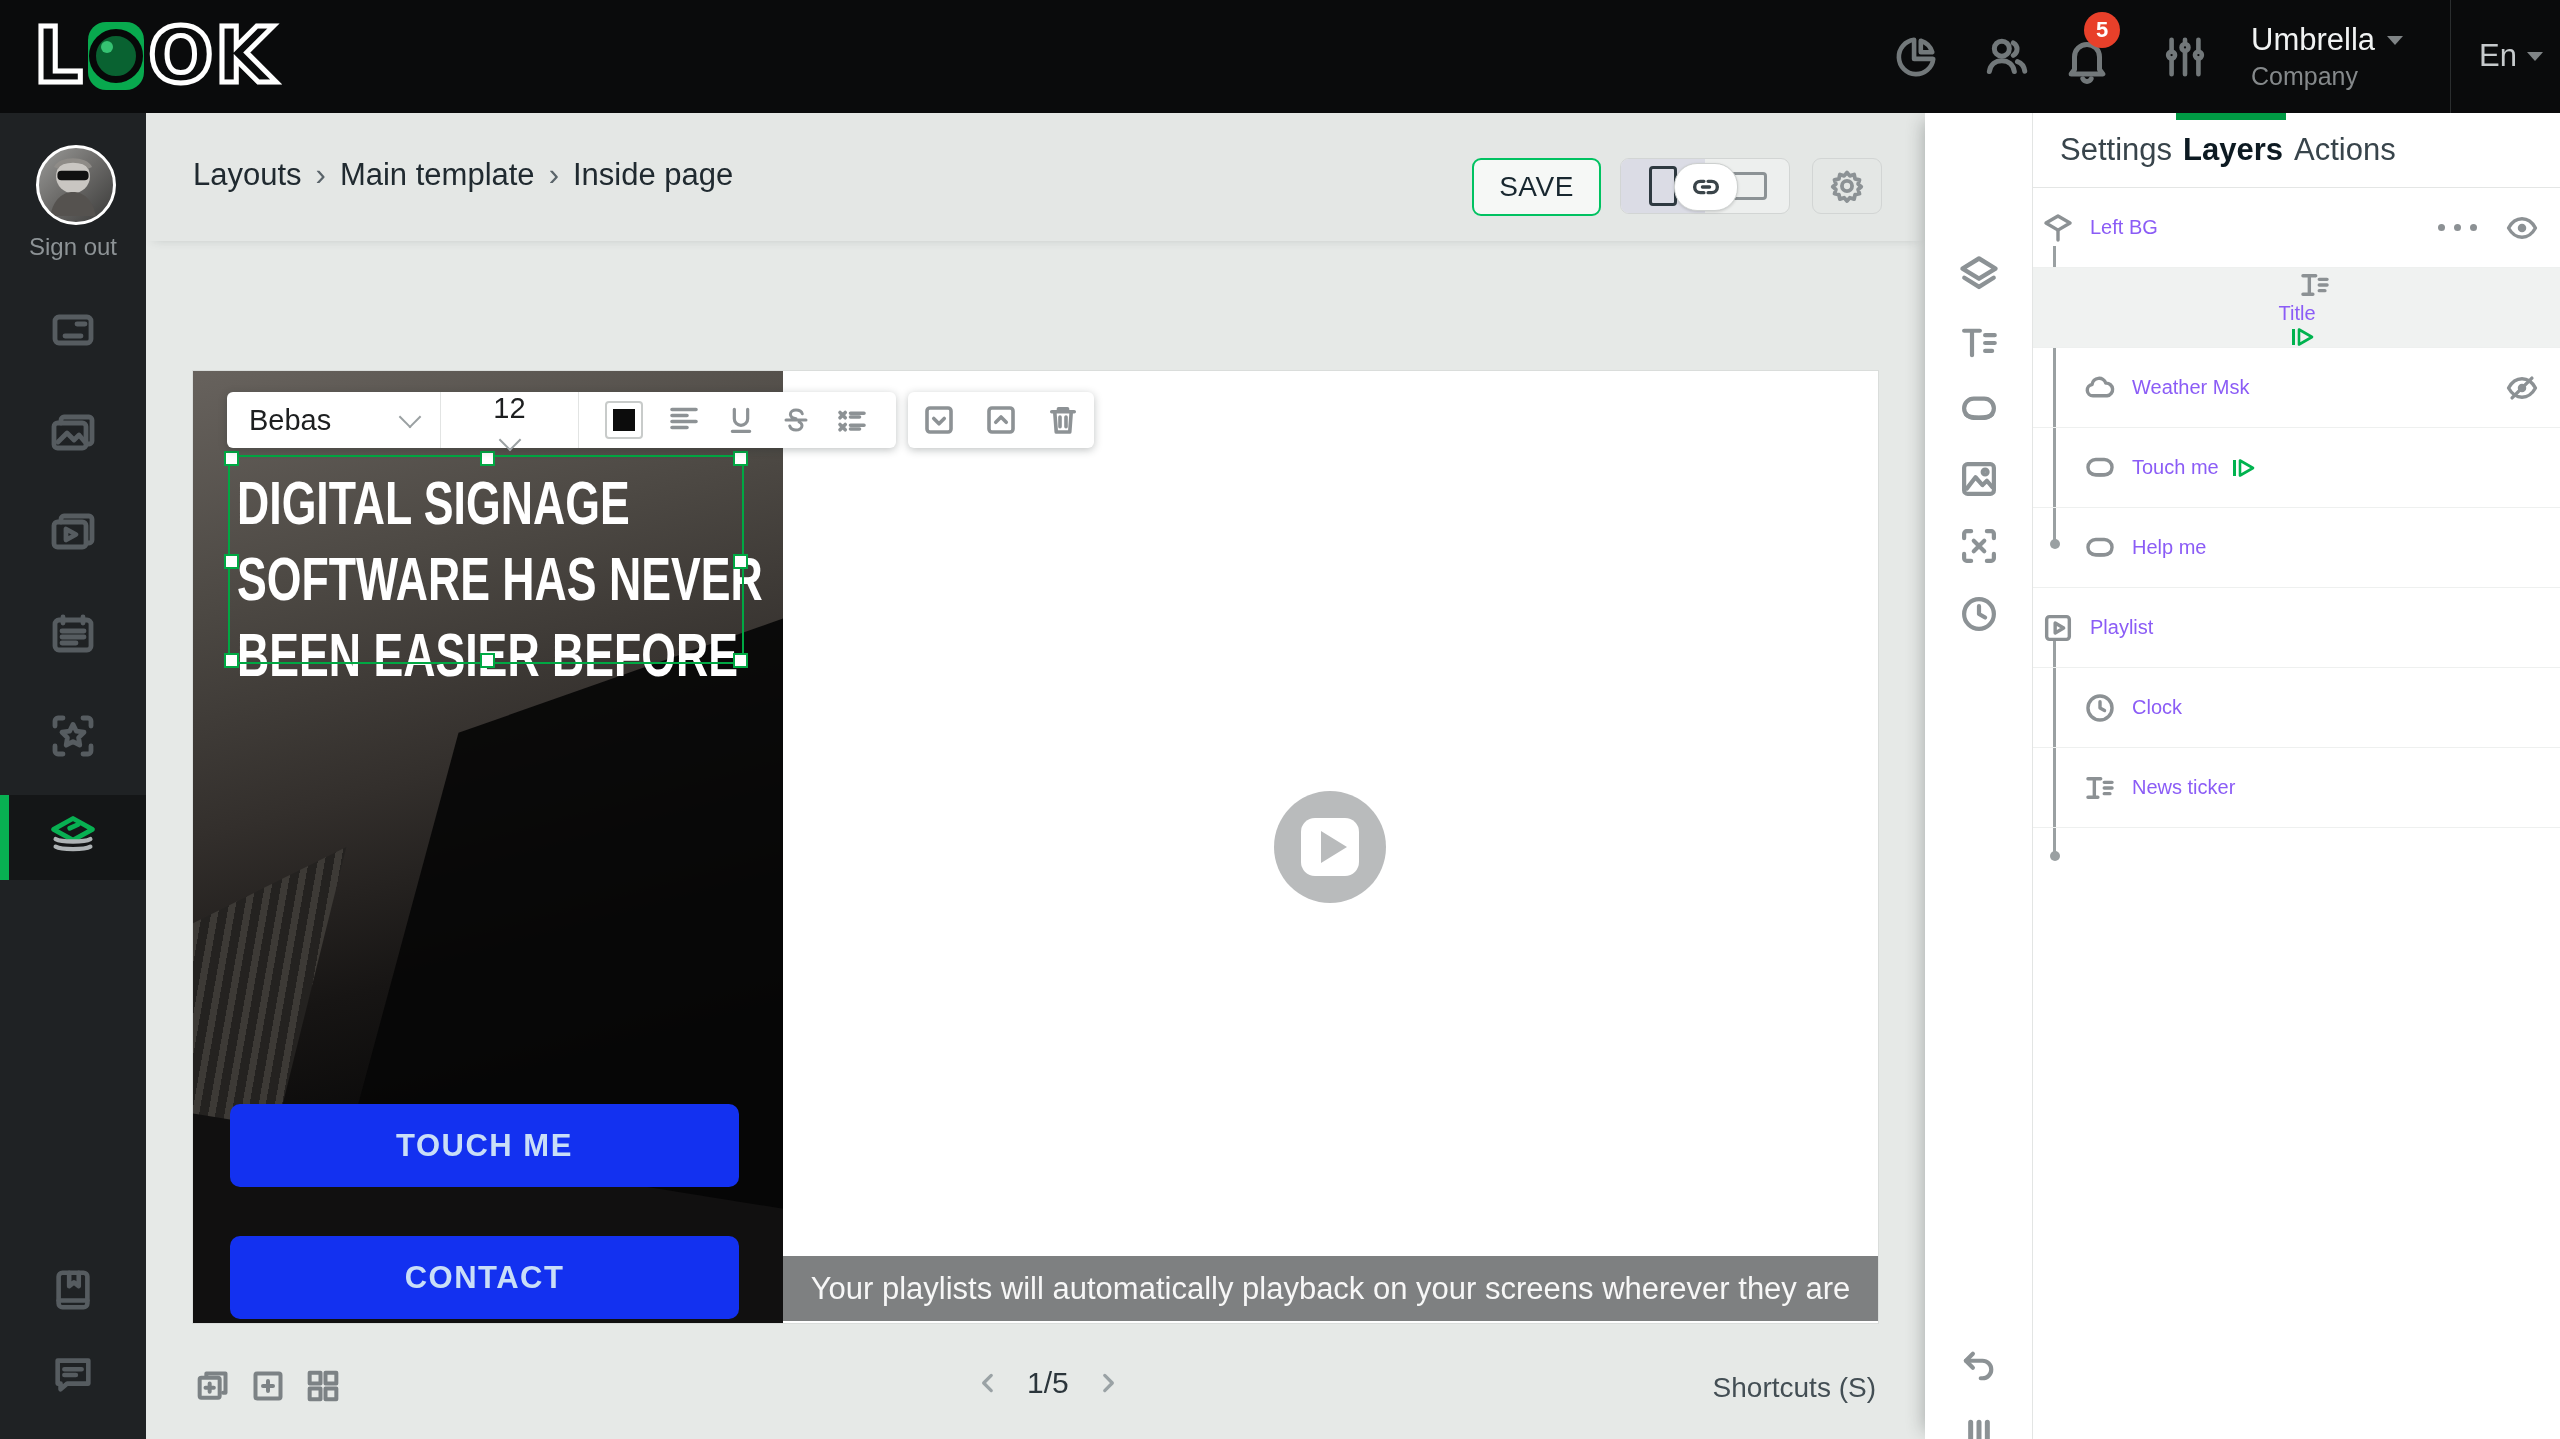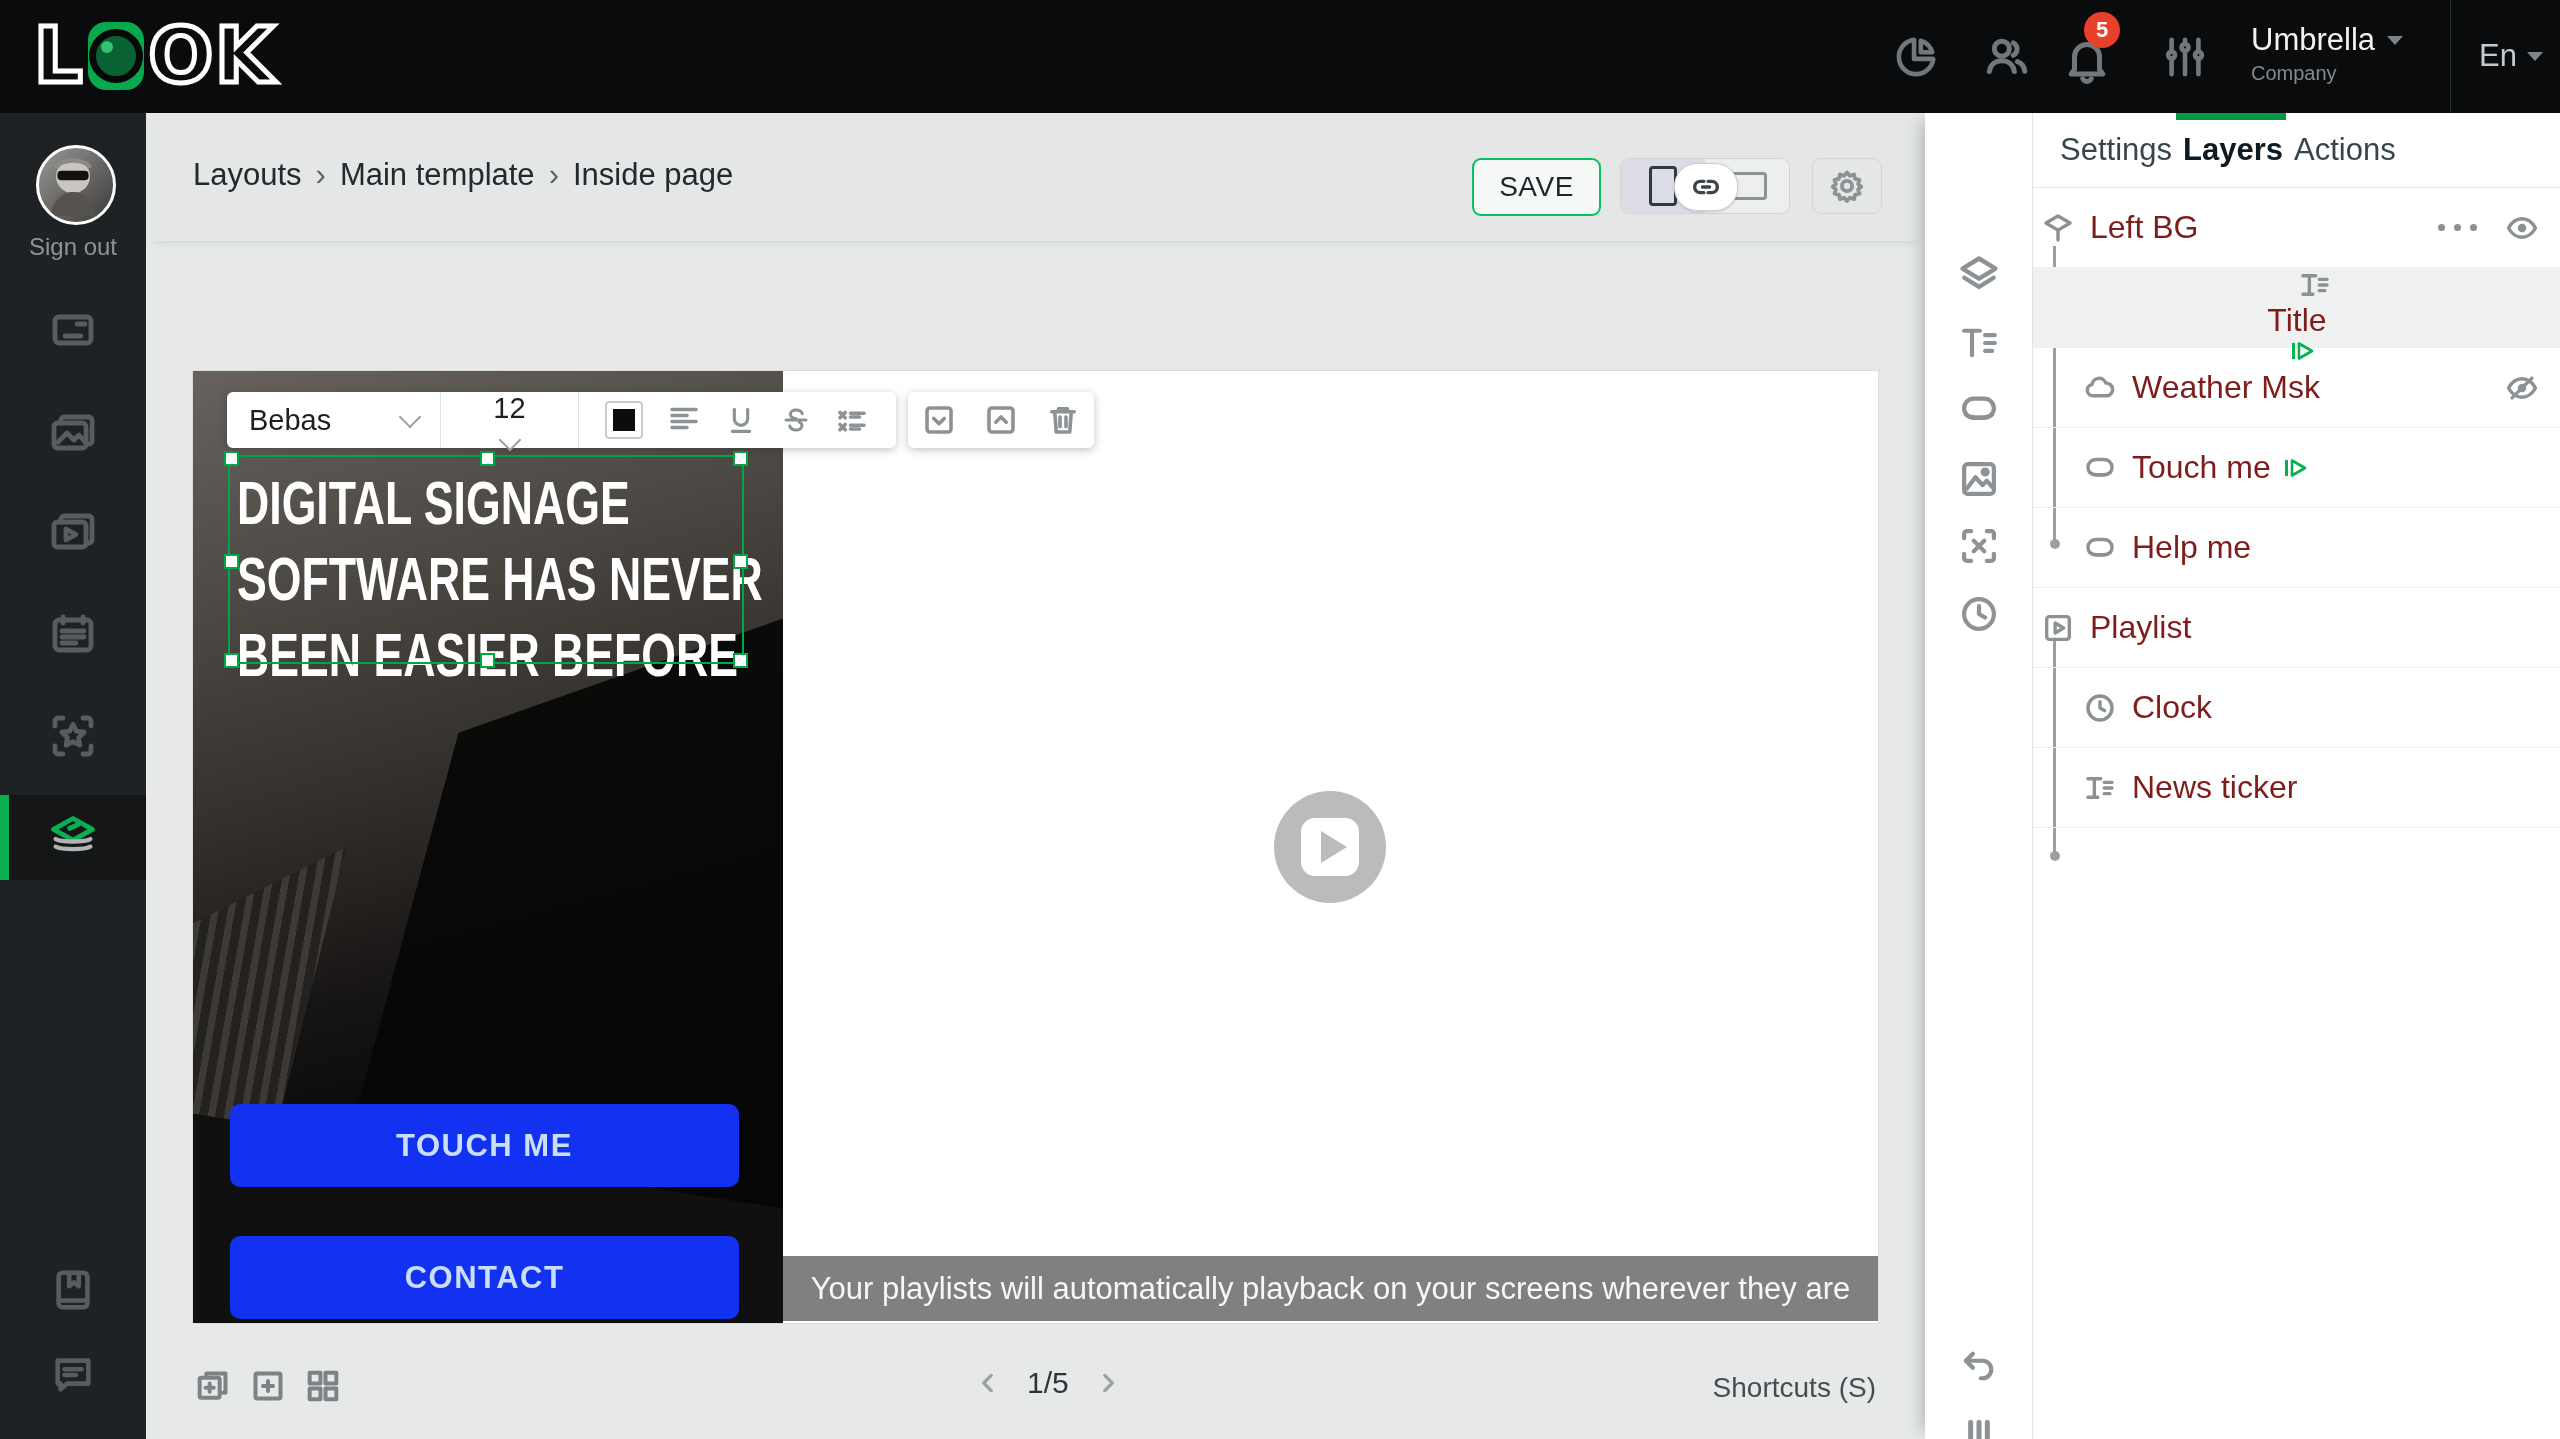--- a/index.html
+++ b/index.html
@@ -18,21 +18,21 @@
     display:flex;align-items:center;justify-content:center;}
   #logo-eye .lens{width:40px;height:40px;border-radius:50%;background:#0c221686;
     border:7px solid #070808;position:relative;}
   #logo-eye .lens:after{content:"";position:absolute;left:5px;top:5px;width:12px;height:12px;
     border-radius:50%;background:#35c272;}
   .topicon{color:#72787a;}
   #notif-badge{left:2084px;top:12px;width:36px;height:36px;border-radius:50%;background:#e8402a;
      color:#fff;font-size:22px;font-weight:700;display:flex;align-items:center;justify-content:center;z-index:2;}
   #account{left:2251px;top:22px;}
   #account .name{font-size:31px;color:#f1f3f3;display:flex;align-items:center;gap:12px;}
-  #account .type{font-size:20px;color:#85898b;margin-top:4px;}
+  #account .type{font-size:25px;color:#85898b;margin-top:4px;}
   .caret{width:0;height:0;border-left:8px solid transparent;border-right:8px solid transparent;
     border-top:9px solid #7f8486;display:inline-block;}
   #top-divider{left:2450px;top:0;width:1px;height:113px;background:#2b2e2f;}
   #lang{left:2479px;top:38px;font-size:31px;color:#c6cacc;display:flex;align-items:center;gap:10px;}
 
   
   #sidebar{left:0;top:113px;width:146px;height:1326px;background:#1f2224;z-index:20;}
   .side-item{left:0;width:146px;height:86px;display:flex;align-items:center;justify-content:center;color:#565c60;}
   .side-item.active{background:#141617;color:#08b052;}
   .active-bar{position:absolute;left:0;top:0;width:9px;height:100%;background:#08b052;}
@@ -110,21 +110,21 @@
 
   
   #panel{left:2032px;top:113px;width:528px;height:1326px;background:#ffffff;border-left:1px solid #e3e5e4;z-index:10;}
   #tab-indicator{left:143px;top:0;width:110px;height:7px;background:#009a44;}
   #tabs{left:0;top:0;width:100%;height:75px;border-bottom:1px solid #e4e6e5;
      display:flex;align-items:center;padding-left:27px;gap:11px;box-sizing:border-box;}
   .tab{font-size:31px;color:#38444b;font-weight:500;}
   .tab.active{color:#0d1a22;font-weight:700;}
   #layers-list{left:0;top:75px;width:100%;}
   .layer-row{position:relative;height:79px;border-bottom:1px solid #eef0ef;display:flex;align-items:center;
-     font-size:32px;color:#7f1d1d;}
+     font-size:20px;color:#8b5cf6;}
   .layer-row.selected{background:#f0f2f1;flex-direction:column;}
   .layer-row .licon{color:#8c9194;margin-right:15px;}
   .ind0 .licon{margin-left:8px;}
   .ind1 .licon{margin-left:50px;}
   .row-controls{position:absolute;right:22px;top:0;height:100%;display:flex;align-items:center;gap:28px;color:#8c9194;}
   .dots{display:flex;gap:9px;}
   .dots i{width:7px;height:7px;border-radius:50%;background:#8c9194;}
   .connector{position:absolute;left:20px;width:2.5px;background:#9aa0a2;}
   .conn-dot{position:absolute;left:16.5px;width:10px;height:10px;border-radius:50%;background:#9aa0a2;}
   .badge-anim{margin-left:12px;color:#00b34f;}

